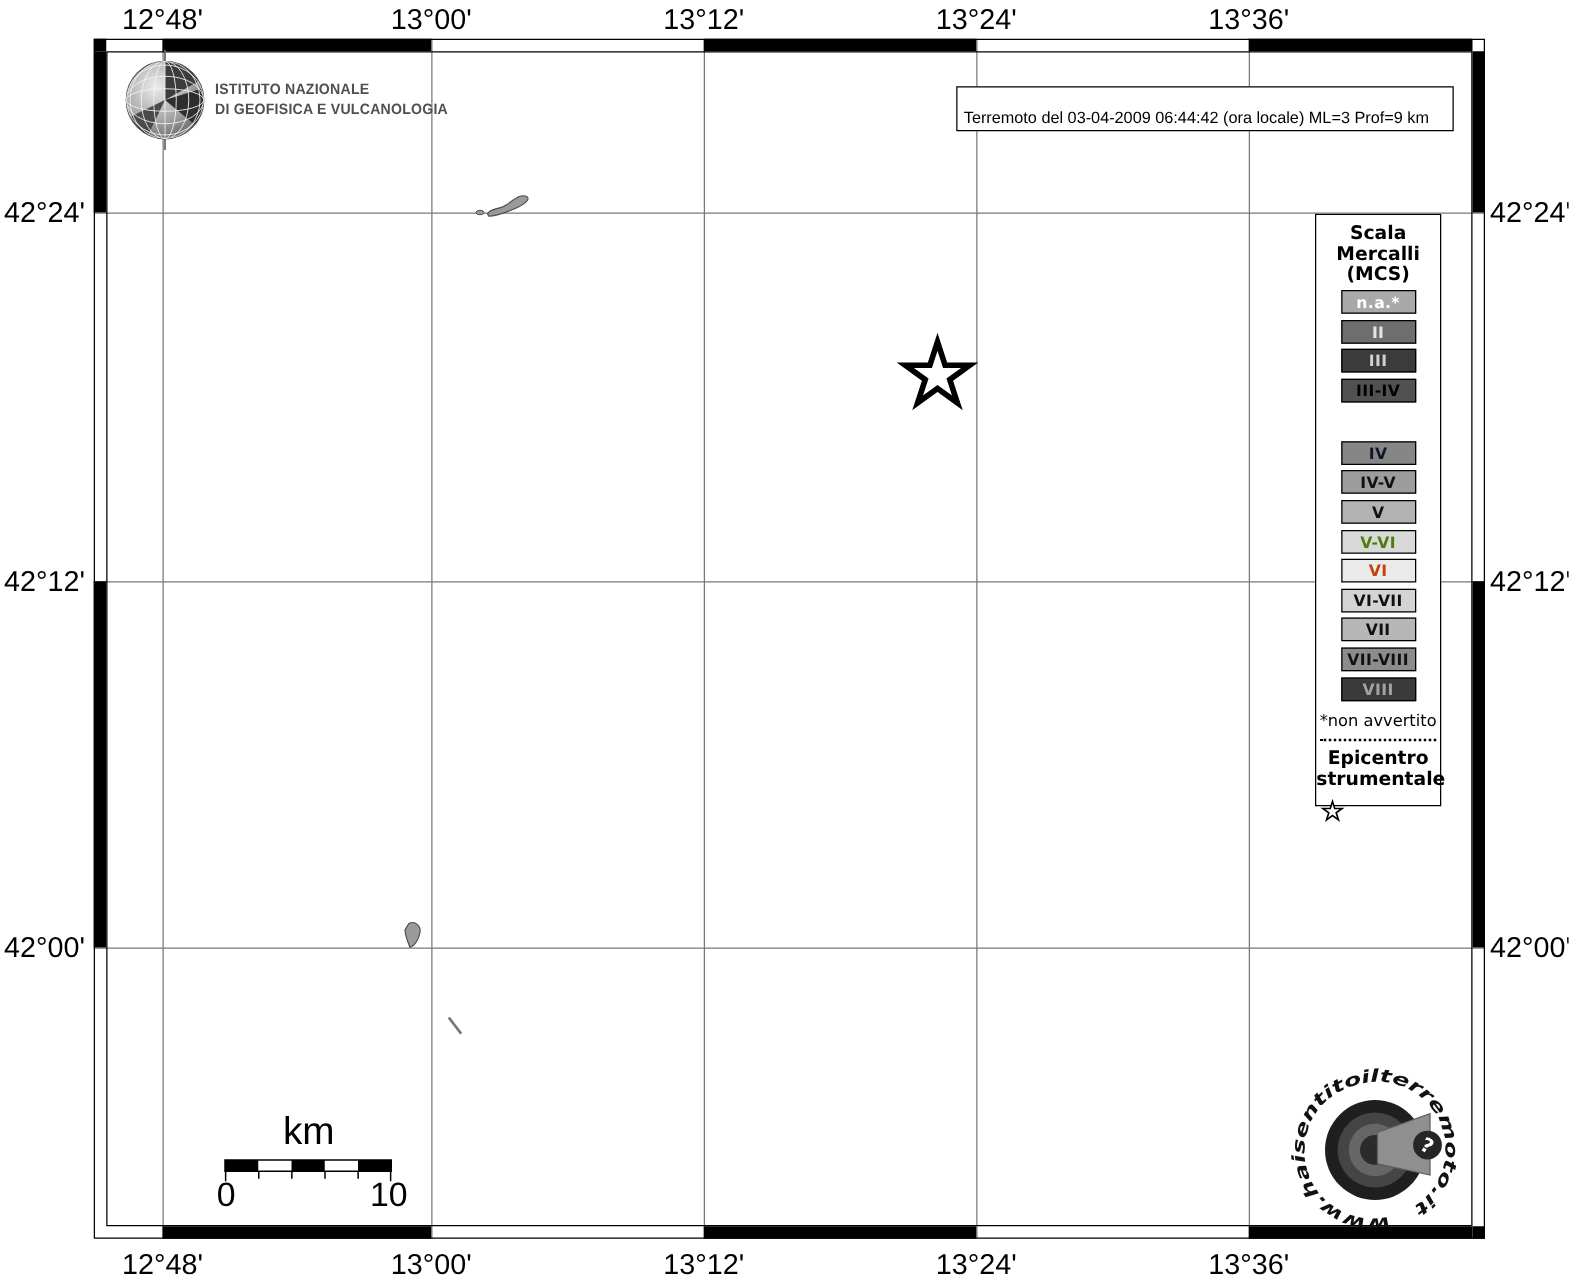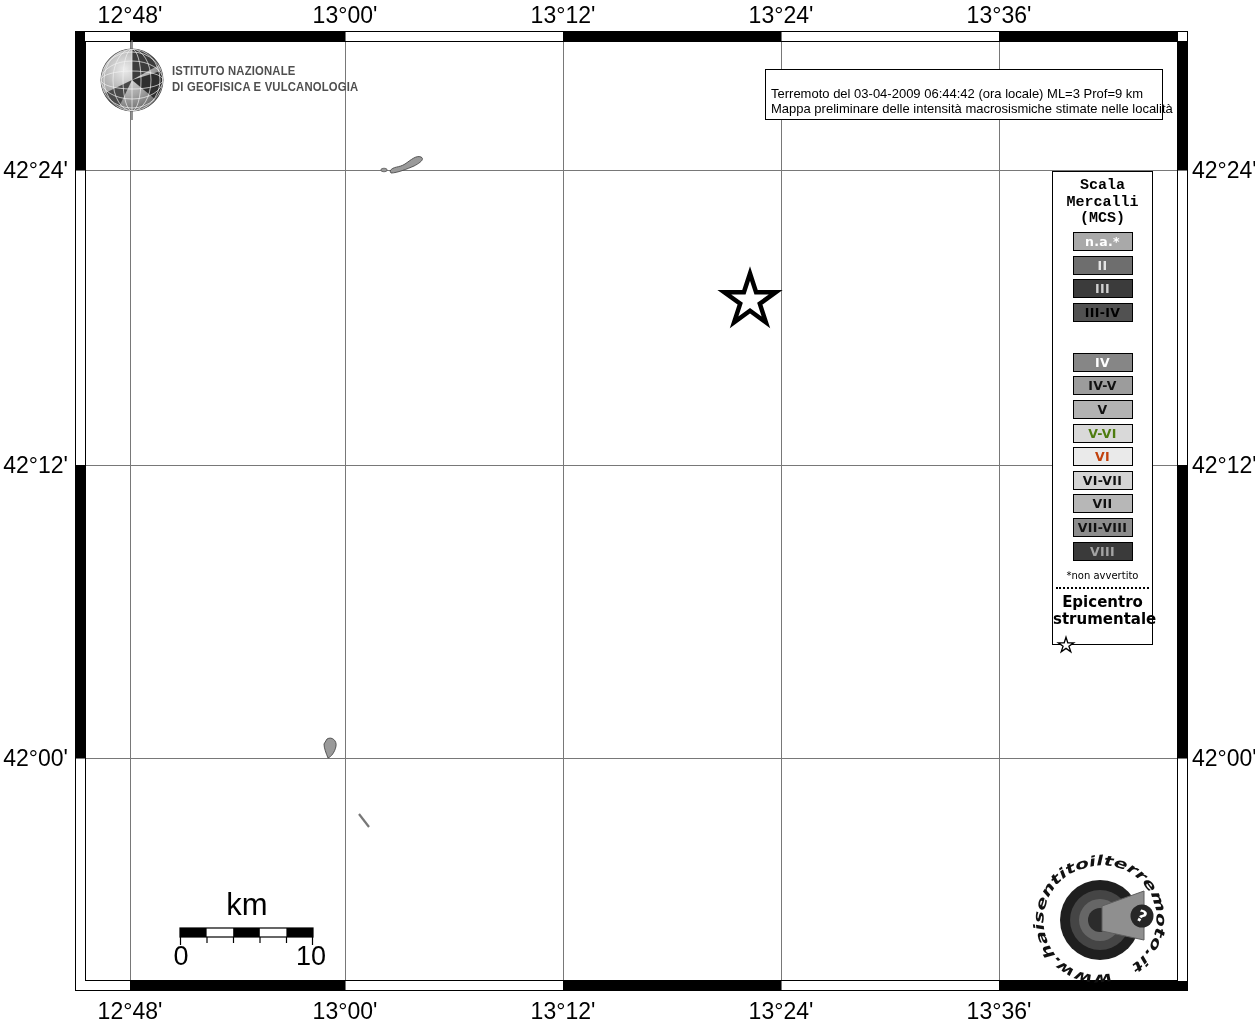--- a/index.html
+++ b/index.html
@@ -16,24 +16,24 @@
   #info-box{position:absolute;left:765px;top:69px;width:386px;background:#fff;
             border:1px solid #000;padding:16px 5px 3px 5px;font-size:13px;line-height:1.17;color:#000;}
   #info-box div{white-space:nowrap;}
 
   #ingv-text{position:absolute;left:172px;top:64px;color:#4f4f4f;font-weight:bold;
              font-size:12px;line-height:1.3;letter-spacing:.2px;transform:scaleX(.94);
              transform-origin:left top;white-space:nowrap;}
 
   #legend{position:absolute;left:1052px;top:171px;width:99px;height:472px;background:#fff;
           border:1px solid #000;font-family:"DejaVu Sans",sans-serif;text-align:center;color:#000;}
-  #legend .title{font-weight:bold;font-size:15px;line-height:16.5px;margin-top:6px;font-family:Liberation Mono, monospace;}
+  #legend .title{font-weight:bold;font-size:15px;line-height:16.5px;margin-top:6px;}
   .mcs-box{width:58px;height:17px;line-height:17px;margin:4.6px auto 0 auto;border:1px solid #000;
            font-weight:bold;font-size:12.5px;letter-spacing:.3px;}
-  #legend .footnote{font-size:10px;margin-top:9px;}
+  #legend .footnote{font-size:13px;margin-top:9px;}
   #legend .divider{border-top:2px dotted #000;margin:6px 3px 5px 3px;height:0;}
   #legend .epi{font-weight:bold;font-size:15px;line-height:17px;}
   #legend .star-wrap{margin-top:3px;}
 
   #scale-labels .km{position:absolute;left:247px;top:887px;font-size:31px;transform:translateX(-50%);}
   #scale-labels .s0{position:absolute;left:181px;top:941px;font-size:27px;transform:translateX(-50%);}
   #scale-labels .s10{position:absolute;left:311px;top:941px;font-size:27px;transform:translateX(-50%);}
 </style>
 </head>
 <body>
@@ -168,34 +168,33 @@
     <span class="axis-label v" style="left:1192px;top:758px">42°00'</span>
   </div>
 
   <div id="ingv-text">
     <div>ISTITUTO NAZIONALE</div>
     <div>DI GEOFISICA E VULCANOLOGIA</div>
   </div>
 
   <div id="info-box">
     <div>Terremoto del 03-04-2009 06:44:42 (ora locale) ML=3 Prof=9 km</div>
-    <div>Mappa preliminare delle intensità macrosismiche stimate nelle località</div>
   </div>
 
   <div id="legend">
     <div class="title">
       <div>Scala</div>
       <div>Mercalli</div>
       <div>(MCS)</div>
     </div>
     <div class="mcs-box" style="background-color:#a9a9a9;color:#ffffff;">n.a.*</div>
     <div class="mcs-box" style="background-color:#6e6e6e;color:#e5e5e5;">II</div>
     <div class="mcs-box" style="background-color:#3b3b3b;color:#d0d0d0;">III</div>
     <div class="mcs-box" style="background-color:#515151;color:#000000;">III-IV</div>
-    <div class="mcs-box" style="background-color:#868686;color:#ffffff;margin-top:31px;">IV</div>
+    <div class="mcs-box" style="background-color:#868686;color:#0f172a;margin-top:31px;">IV</div>
     <div class="mcs-box" style="background-color:#9c9c9c;color:#111111;">IV-V</div>
     <div class="mcs-box" style="background-color:#b2b2b2;color:#111111;">V</div>
     <div class="mcs-box" style="background-color:#d9d9d9;color:#4d7c0f;">V-VI</div>
     <div class="mcs-box" style="background-color:#eaeaea;color:#c2410c;">VI</div>
     <div class="mcs-box" style="background-color:#d4d4d4;color:#111111;">VI-VII</div>
     <div class="mcs-box" style="background-color:#b7b7b7;color:#111111;">VII</div>
     <div class="mcs-box" style="background-color:#8c8c8c;color:#111111;">VII-VIII</div>
     <div class="mcs-box" style="background-color:#3a3a3a;color:#a3a3a3;">VIII</div>
 
     <div class="footnote">*non avvertito</div>

